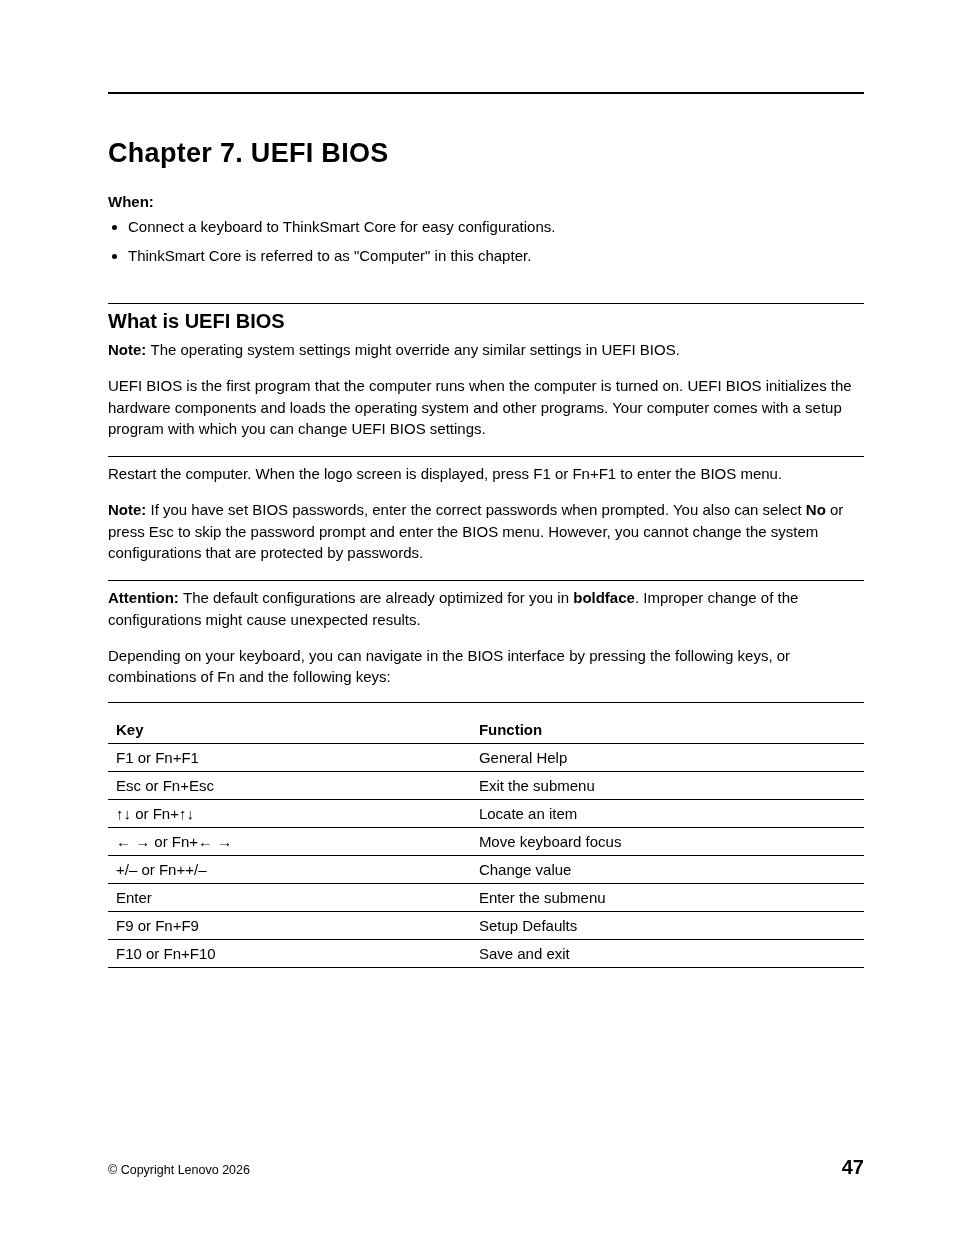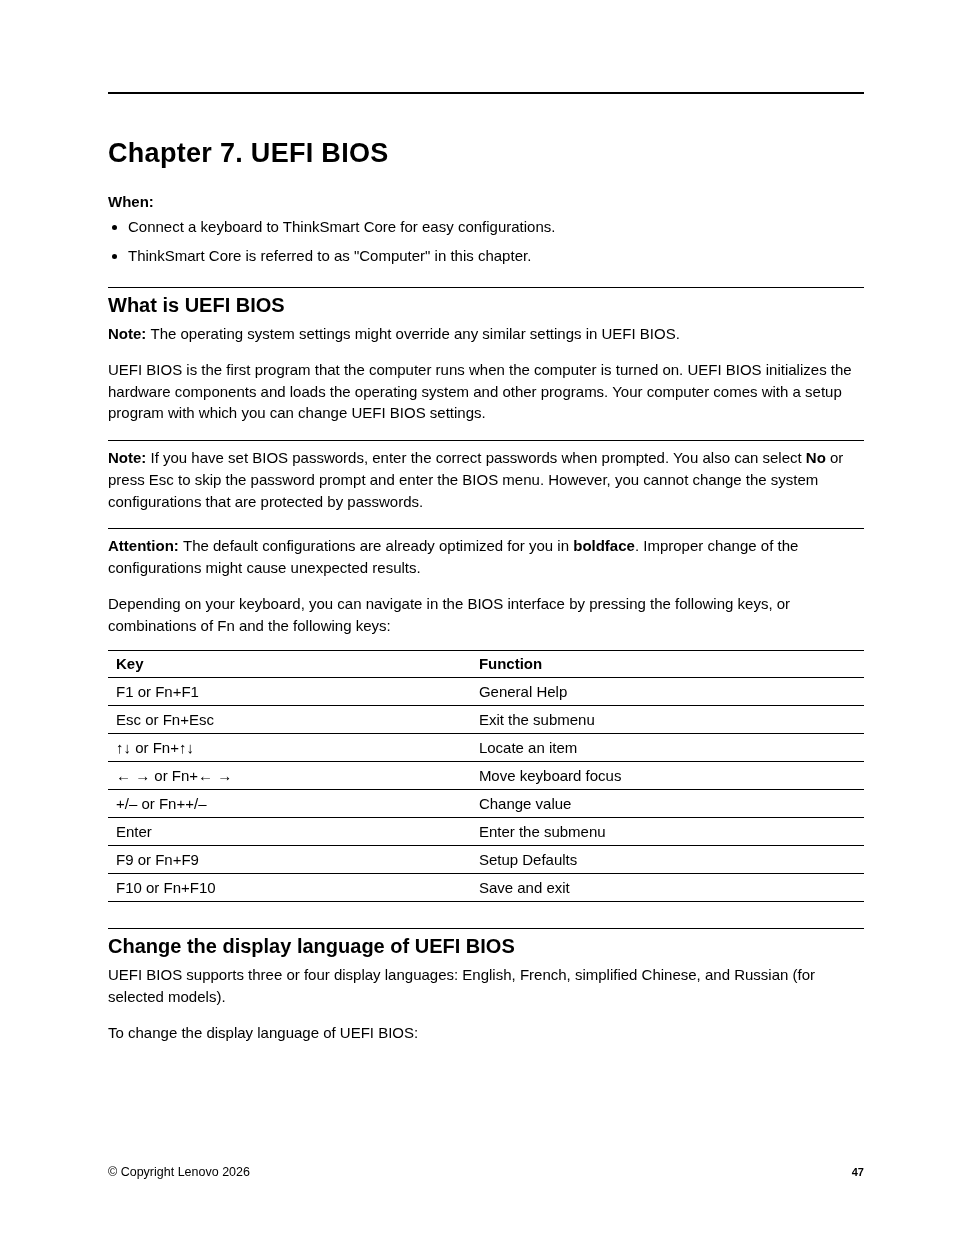--- a/index.html
+++ b/index.html
@@ -25,21 +25,21 @@
     font-weight: bold;
     margin: 0 0 24px 0;
     letter-spacing: 0.3px;
   }
   .notes-label {
     font-weight: bold;
     font-size: 15px;
     margin-bottom: 6px;
   }
   ul.notes {
-    margin: 2px 0 20px 0;
+    margin: 2px 0 36px 0;
     padding-left: 20px;
   }
   ul.notes li {
     font-size: 15px;
     margin-bottom: 6px;
     line-height: 1.5;
   }
   hr.section-rule {
     border: none;
     border-top: 1.5px solid #000;
@@ -61,21 +61,21 @@
     border-collapse: collapse;
     font-size: 15px;
     margin-top: 4px;
     margin-bottom: 26px;
   }
   table.keytable th {
     text-align: left;
     font-weight: bold;
     border-top: 1.5px solid #000;
     border-bottom: 1.5px solid #000;
-    padding: 4px 8px 5px 8px;
+    padding: 18px 8px 5px 8px;
   }
   table.keytable td {
     border-bottom: 1px solid #000;
     padding: 5px 8px;
   }
   table.keytable tr:last-child td {
     border-bottom: 1.5px solid #000;
   }
   .col-key { width: 48%; }
   .col-fn  { width: 52%; }
@@ -84,21 +84,21 @@
     left: 108px;
     right: 90px;
     bottom: 56px;
     display: flex;
     justify-content: space-between;
     align-items: baseline;
     font-size: 12.5px;
   }
   .footer .pageno {
     font-weight: bold;
-    font-size: 11px;
+    font-size: 20px;
   }
   .section-block { margin-bottom: 16px; }
 </style>
 </head>
 <body>
 
 <div class="page">
 
   <div class="top-rule"></div>
 
@@ -114,20 +114,21 @@
     <hr class="section-rule">
     <h2>What is UEFI BIOS</h2>
     <p>
       <span class="bold">Note:  </span><span>The operating system settings might override any similar settings in UEFI BIOS.</span>
     </p>
     <p>UEFI BIOS is the first program that the computer runs when the computer is turned on. UEFI BIOS initializes the hardware components and loads the operating system and other programs. Your computer comes with a setup program with which you can change UEFI BIOS settings.</p>
   </div>
 
   <div class="section-block">
     <hr class="section-rule">
+    <p>Restart the computer. When the logo screen is displayed, press F1 or Fn+F1 to enter the BIOS menu.</p>
     <p>
       <span class="bold">Note:  </span><span>If you have set BIOS passwords, enter the correct passwords when prompted. You also can select </span><span class="bold">No</span><span> or press Esc to skip the password prompt and enter the BIOS menu. However, you cannot change the system configurations that are protected by passwords.</span>
     </p>
   </div>
 
   <div class="section-block">
     <hr class="section-rule">
     <p>
       <span class="bold">Attention:  </span><span>The default configurations are already optimized for you in </span><span class="bold">boldface</span><span>. Improper change of the configurations might cause unexpected results.</span>
     </p>
@@ -170,25 +171,19 @@
           <td>Setup Defaults</td>
         </tr>
         <tr>
           <td>F10 or Fn+F10</td>
           <td>Save and exit</td>
         </tr>
       </tbody>
     </table>
   </div>
 
-  <div class="section-block">
-    <hr class="section-rule">
-    <h2>Change the display language of UEFI BIOS</h2>
-    <p>UEFI BIOS supports three or four display languages: English, French, simplified Chinese, and Russian (for selected models).</p>
-    <p>To change the display language of UEFI BIOS:</p>
-  </div>
 
   <div class="footer">
     <span>© Copyright Lenovo 2026</span>
     <span class="pageno">47</span>
   </div>
 
 </div>
 
 </body></html>

